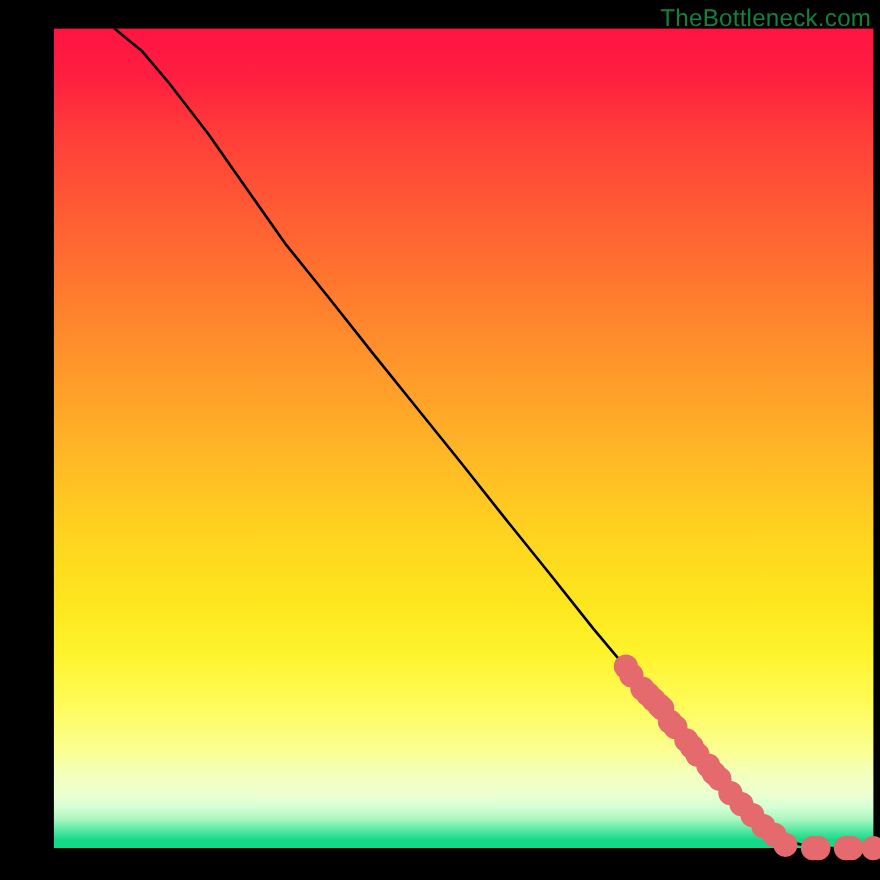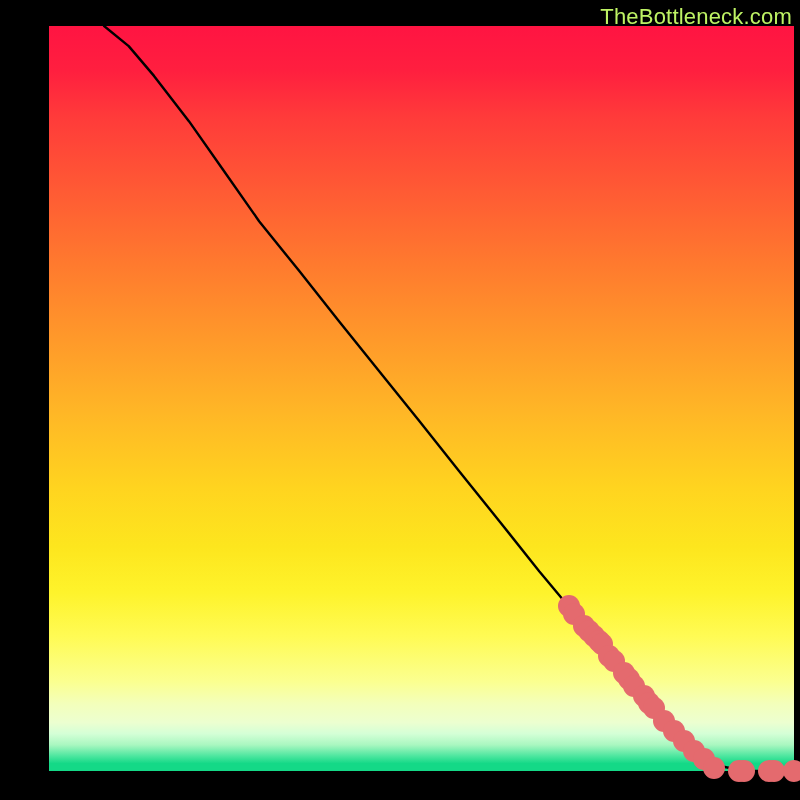--- a/index.html
+++ b/index.html
@@ -14,21 +14,21 @@
   .frame {
     position: relative;
     width: 800px;
     height: 800px;
     background: #000;
   }
   .watermark {
     position: absolute;
     top: 4px;
     right: 8px;
-    color: #bef264;
+    color: #15803d;
     font-size: 22px;
     font-weight: 500;
     letter-spacing: 0.2px;
     z-index: 10;
   }
   .plot {
     position: absolute;
     left: 49px;
     top: 26px;
     width: 745px;

